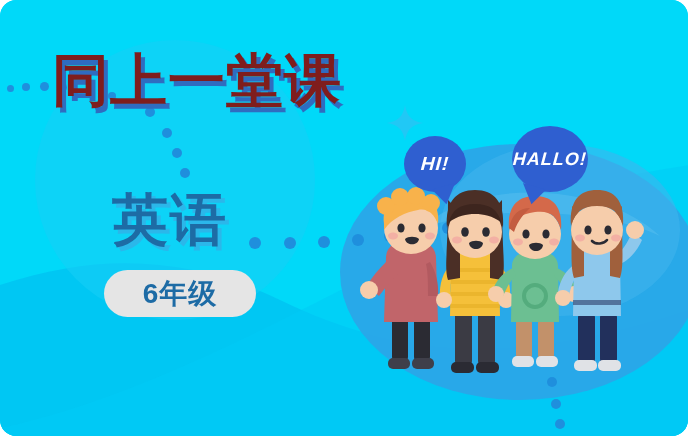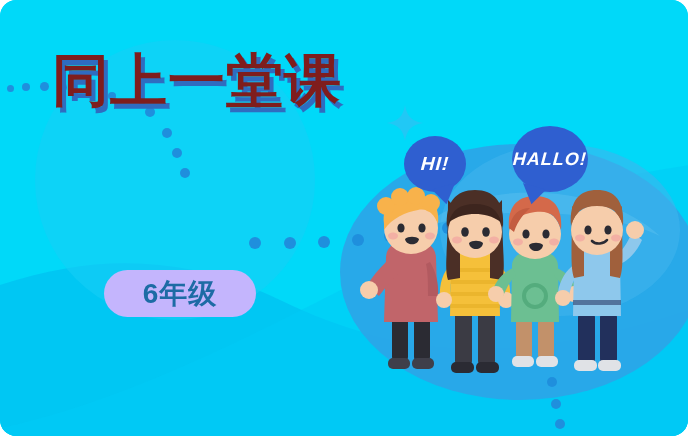--- a/index.html
+++ b/index.html
@@ -61,21 +61,21 @@
     white-space: nowrap;
   }
 
   #grade-badge {
     position: absolute;
     left: 104px;
     top: 270px;
     width: 152px;
     height: 47px;
     border-radius: 24px;
-    background: #c4b5fd;
+    background: #e5e5e5;
     display: flex;
     align-items: center;
     justify-content: center;
   }
   #grade-badge .badge-text {
     font-size: 28px;
     font-weight: 700;
     color: #1d6ba5;
     letter-spacing: 1px;
     line-height: 1;
@@ -288,18 +288,19 @@
     <span class="bubble-text">HI!</span>
   </div>
 
   <div class="bubble" id="bubble-hallo">
     <span class="tail"></span>
     <span class="bubble-text">HALLO!</span>
   </div>
 
   <div id="headline">同上一堂课</div>
 
+  <div id="subject">英语</div>
 
   <div id="grade-badge">
     <span class="badge-text">6年级</span>
   </div>
 
 </div>
 
 </body></html>

